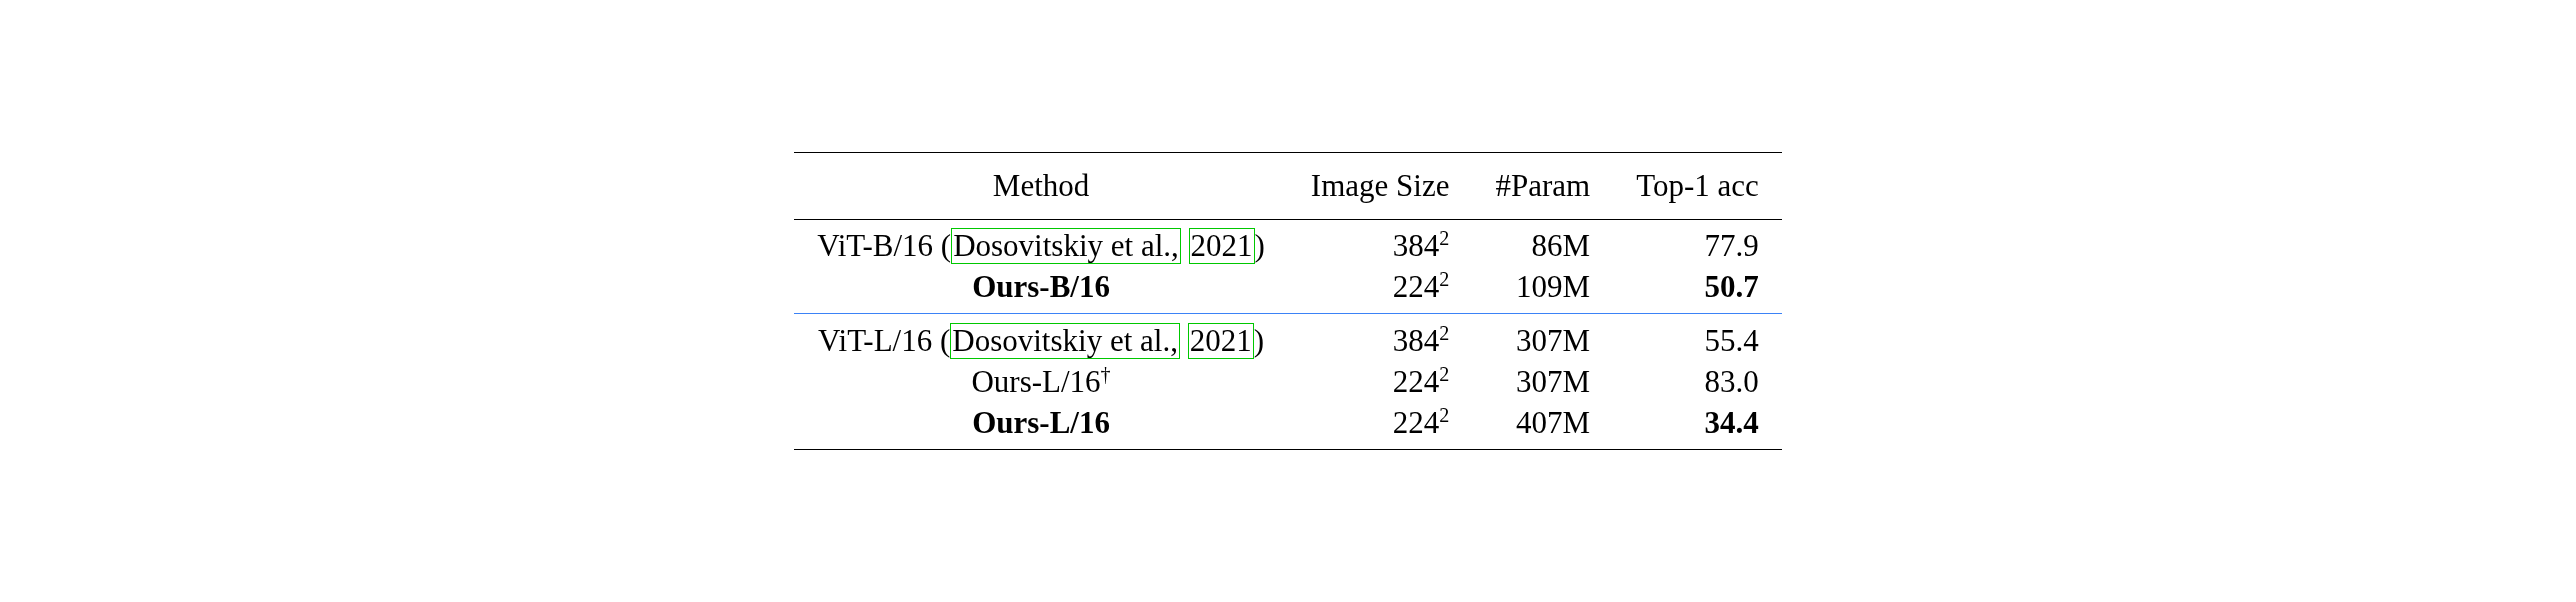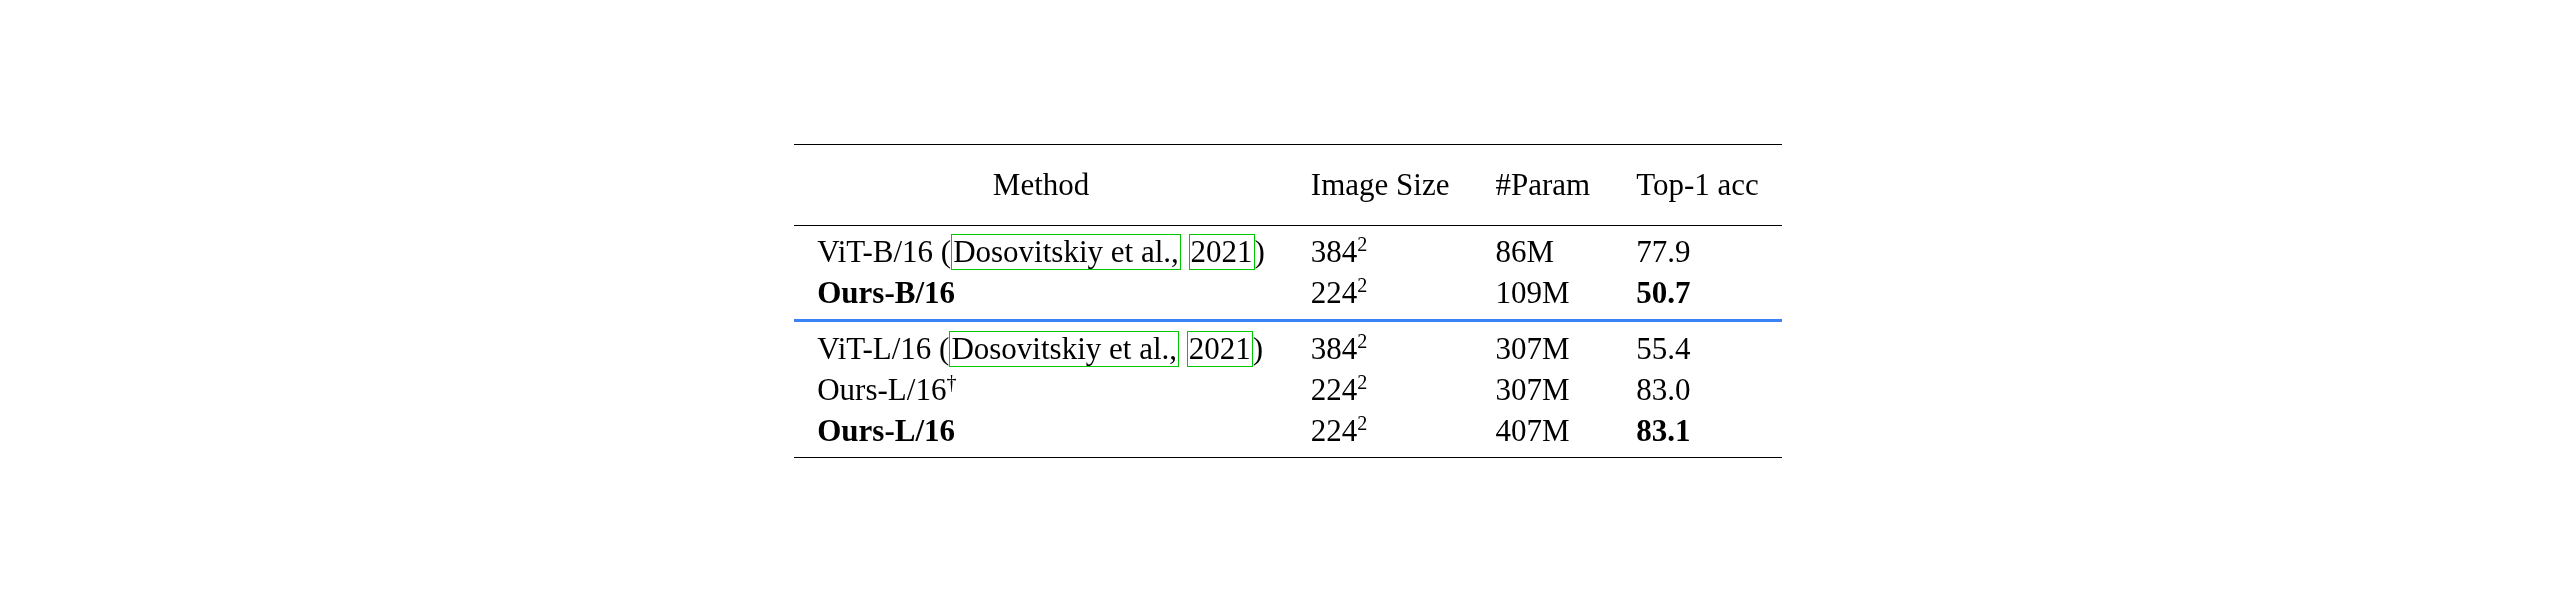--- a/index.html
+++ b/index.html
@@ -15,36 +15,37 @@
       align-items: center;
     }
     table {
       border-collapse: collapse;
       border-spacing: 0;
     }
     thead tr th {
       font-weight: normal;
       border-top: 1.9px solid #000;
       border-bottom: 1px solid #000;
-      padding: 22px 23px;
+      padding: 15px 23px;
     }
     tbody td {
       padding: 1.9px 23px;
-      text-align: left;
+      text-align: right;
       white-space: nowrap;
     }
     td.first-in-group { padding-top: 7.7px; }
     td.last-in-group { padding-bottom: 7.7px; }
     tbody tr.sep td {
-      border-top: 3px solid #3b82f6;
+      border-top: 1px solid #3b82f6;
     }
     tbody tr.bottom td {
       border-bottom: 1.9px solid #000;
     }
     .method-cell {
+      text-align: center;
     }
     .cite {
       border: 1.4px solid #00c800;
       padding: 0 1px;
       display: inline-block;
       line-height: 1.1;
     }
     sup.sq {
       font-size: 0.65em;
       vertical-align: super;
@@ -91,17 +92,17 @@
     <tr>
       <td class="method-cell"><span>Ours-L/16</span><sup class="dag">†</sup></td>
       <td><span>224</span><sup class="sq">2</sup></td>
       <td>307M</td>
       <td>83.0</td>
     </tr>
     <tr class="bottom">
       <td class="method-cell bold last-in-group">Ours-L/16</td>
       <td class="last-in-group"><span>224</span><sup class="sq">2</sup></td>
       <td class="last-in-group">407M</td>
-      <td class="bold last-in-group">83.1</td>
+      <td class="bold last-in-group">34.4</td>
     </tr>
   </tbody>
 </table>
 
 
 </body></html>

